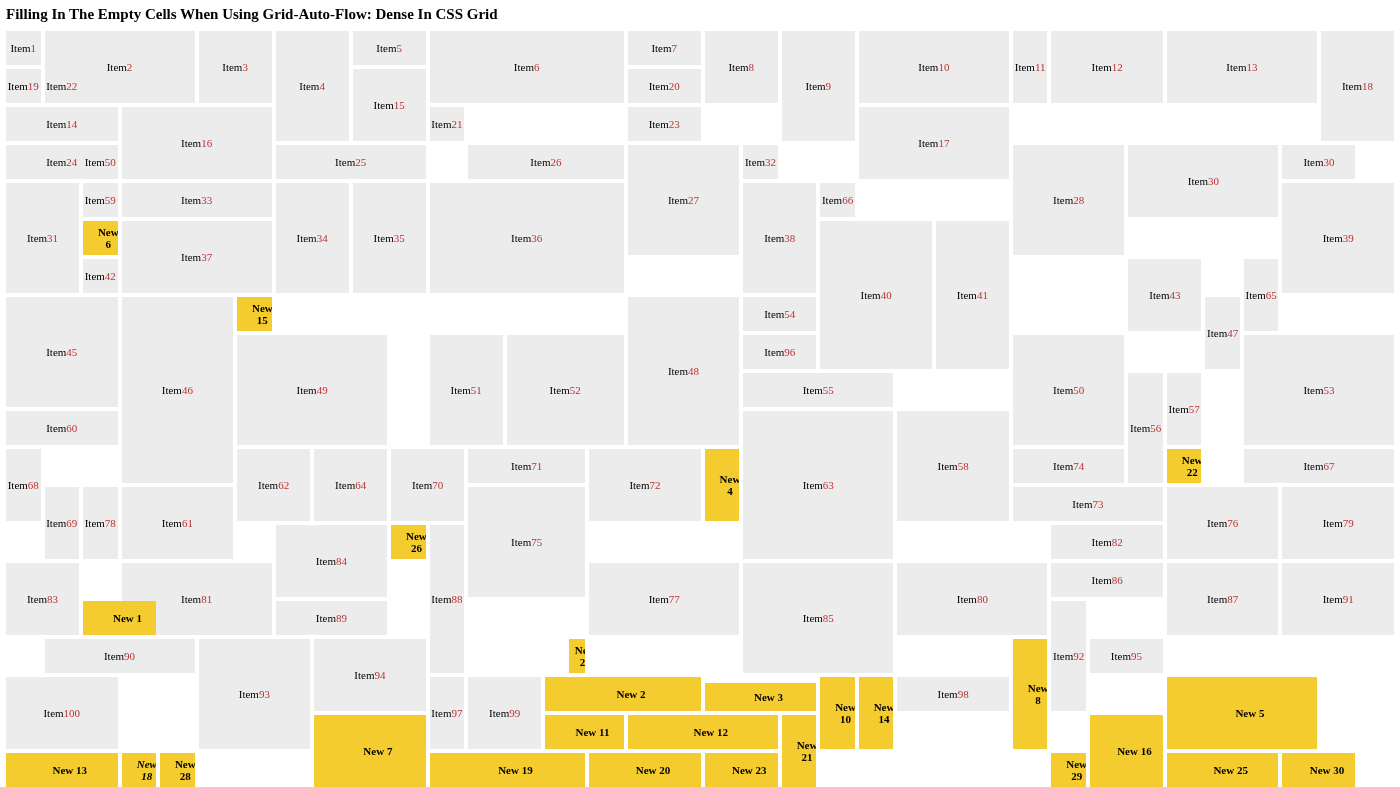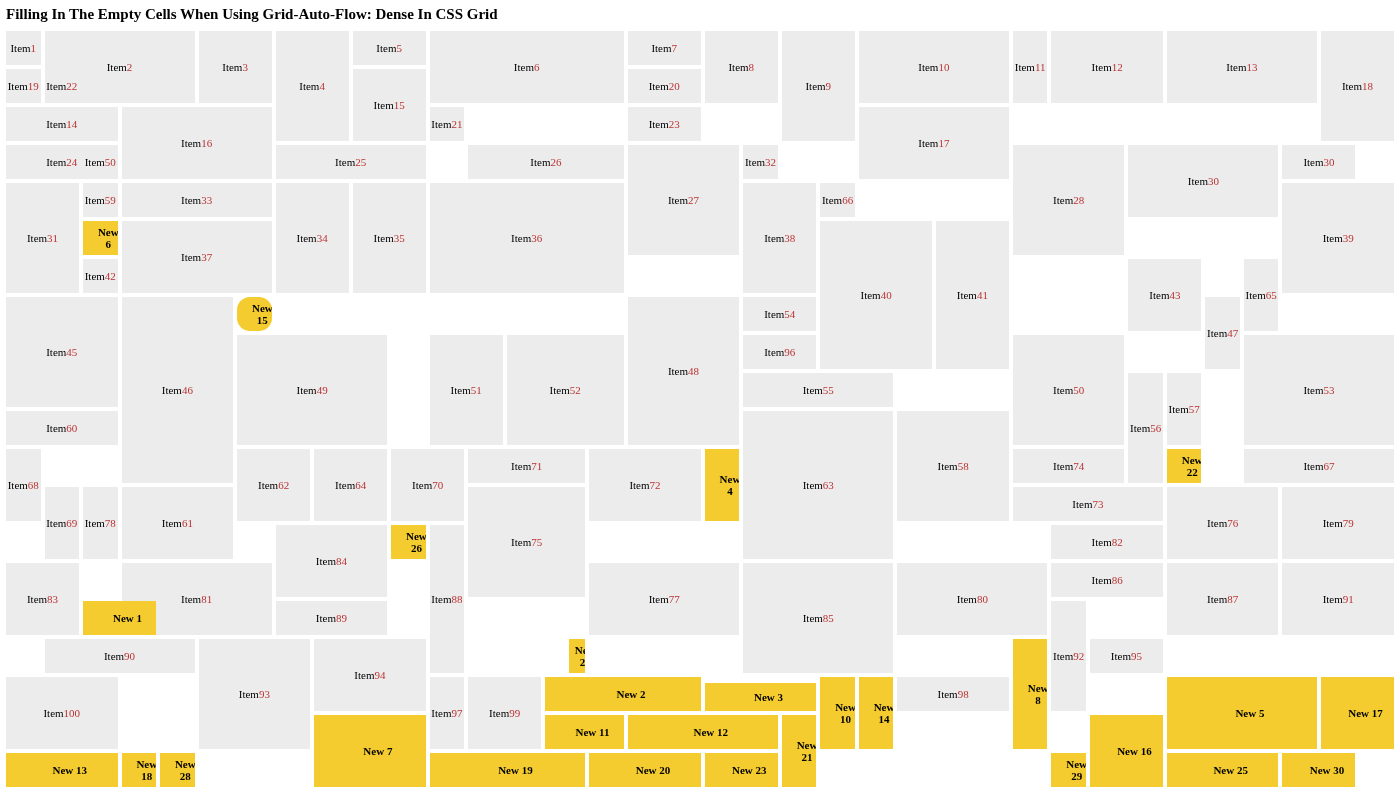--- a/index.html
+++ b/index.html
@@ -139,40 +139,39 @@
     <div class="cell" style="grid-area: 17 / 29 / span 1 / span 2;">Item <span class="num">95</span></div>
     <div class="cell" style="grid-area: 17 / 2 / span 1 / span 4;">Item <span class="num">90</span></div>
     <div class="cell" style="grid-area: 17 / 6 / span 3 / span 3;">Item <span class="num">93</span></div>
     <div class="cell" style="grid-area: 17 / 9 / span 2 / span 3;">Item <span class="num">94</span></div>
     <div class="cell" style="grid-area: 18 / 24 / span 1 / span 3;">Item <span class="num">98</span></div>
     <div class="cell" style="grid-area: 18 / 13 / span 2 / span 2;">Item <span class="num">99</span></div>
     <div class="cell" style="grid-area: 18 / 12 / span 2 / span 1;">Item <span class="num">97</span></div>
     <div class="cell" style="grid-area: 18 / 1 / span 2 / span 3;">Item <span class="num">100</span></div>
     <div class="cell" style="grid-area: 2 / 2 / span 1 / span 1;">Item <span class="num">22</span></div>
     <div class="cell new" style="grid-area: 6 / 3 / span 1 / span 1;">New 6</div>
-    <div class="cell new" style="grid-area: 8 / 7 / span 1 / span 1; border-radius: 13px;">New 15</div>
+    <div class="cell new" style="grid-area: 8 / 7 / span 1 / span 1;">New 15</div>
     <div class="cell new" style="grid-area: 12 / 19 / span 2 / span 1;">New 4</div>
     <div class="cell new" style="grid-area: 12 / 31 / span 1 / span 1;">New 22</div>
     <div class="cell new" style="grid-area: 14 / 11 / span 1 / span 1;">New 26</div>
     <div class="cell new" style="grid-area: 16 / 3 / span 1 / span 2;">New 1</div>
     <div class="cell new" style="grid-area: 17 / 15 / span 1 / span 1; margin-left: 24px;">New 27</div>
     <div class="cell new" style="grid-area: 18 / 15 / span 1 / span 4;">New 2</div>
     <div class="cell new" style="grid-area: 18 / 19 / span 1 / span 3; margin-top: 6px;">New 3</div>
     <div class="cell new" style="grid-area: 19 / 15 / span 1 / span 2;">New 11</div>
     <div class="cell new" style="grid-area: 19 / 17 / span 1 / span 4;">New 12</div>
     <div class="cell new" style="grid-area: 19 / 21 / span 2 / span 1;">New 21</div>
     <div class="cell new" style="grid-area: 18 / 22 / span 2 / span 1;">New 10</div>
     <div class="cell new" style="grid-area: 18 / 23 / span 2 / span 1;">New 14</div>
     <div class="cell new" style="grid-area: 17 / 27 / span 3 / span 1;">New 8</div>
     <div class="cell new" style="grid-area: 18 / 31 / span 2 / span 4;">New 5</div>
-    <div class="cell new" style="grid-area: 18 / 35 / span 2 / span 2;">New 17</div>
     <div class="cell new" style="grid-area: 19 / 29 / span 2 / span 2;">New 16</div>
     <div class="cell new" style="grid-area: 19 / 9 / span 2 / span 3;">New 7</div>
     <div class="cell new" style="grid-area: 20 / 1 / span 1 / span 3;">New 13</div>
-    <div class="cell new" style="grid-area: 20 / 4 / span 1 / span 1;">New 18</div>
+    <div class="cell new" style="grid-area: 20 / 4 / span 1 / span 1; font-style: italic;">New 18</div>
     <div class="cell new" style="grid-area: 20 / 5 / span 1 / span 1;">New 28</div>
     <div class="cell new" style="grid-area: 20 / 12 / span 1 / span 4;">New 19</div>
     <div class="cell new" style="grid-area: 20 / 16 / span 1 / span 3;">New 20</div>
     <div class="cell new" style="grid-area: 20 / 19 / span 1 / span 2;">New 23</div>
     <div class="cell new" style="grid-area: 20 / 28 / span 1 / span 1;">New 29</div>
     <div class="cell new" style="grid-area: 20 / 31 / span 1 / span 3;">New 25</div>
     <div class="cell new" style="grid-area: 20 / 34 / span 1 / span 2;">New 30</div>
   </div>
 
 </body></html>

